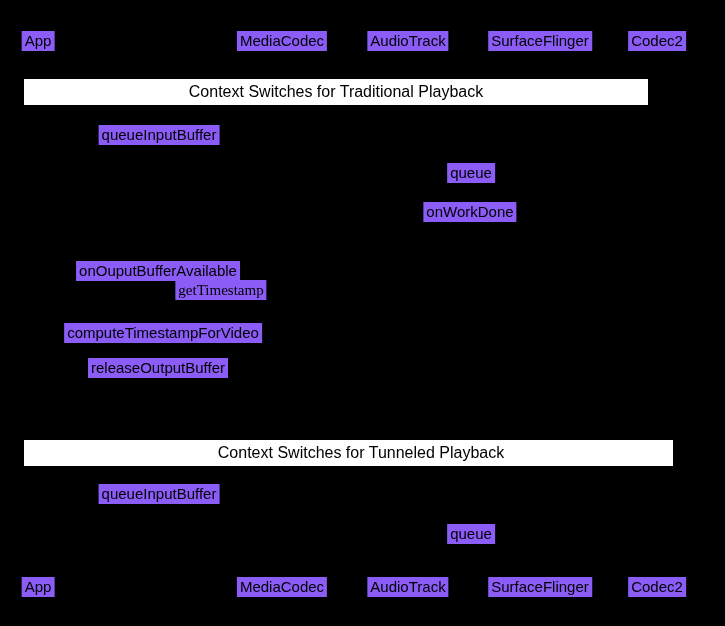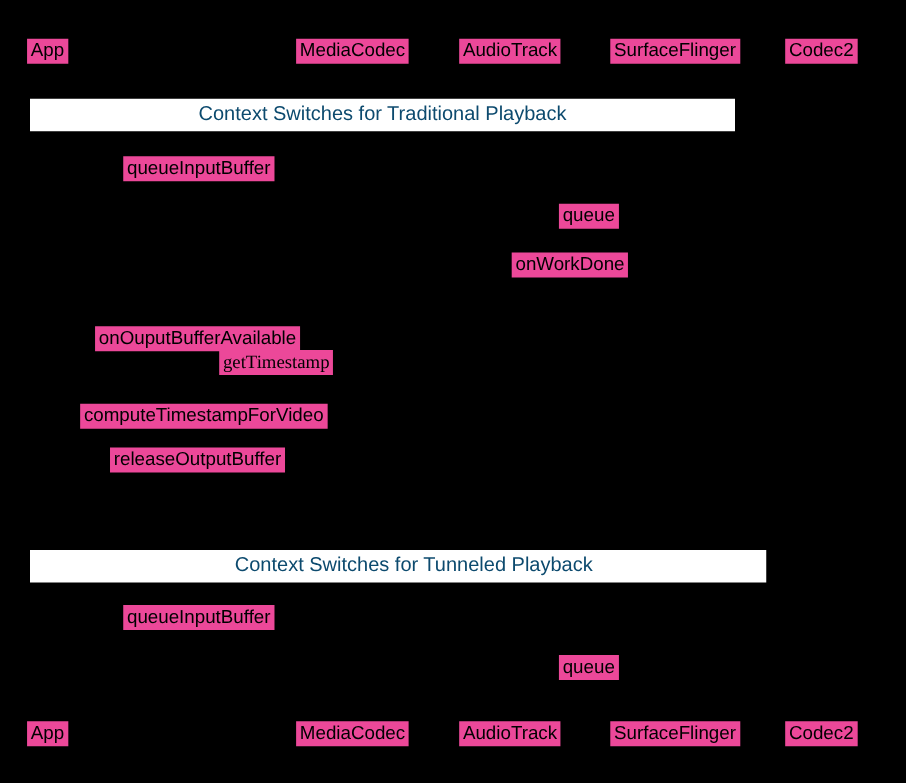--- a/index.html
+++ b/index.html
@@ -11,34 +11,34 @@
     position: relative;
     width: 725px;
     height: 626px;
     background: #000;
     overflow: hidden;
     font-family: "Liberation Sans", "DejaVu Sans", sans-serif;
   }
   .lbl {
     position: absolute;
     transform: translate(-50%, -50%);
-    background: #ec4899;
+    background: #8b5cf6;
     color: #000000;
     font-size: 15px;
     line-height: 20px;
     padding: 0 3px;
     white-space: nowrap;
   }
   .banner {
     position: absolute;
     left: 24px;
-    width: 564px;
+    width: 624px;
     height: 26px;
     background: #ffffff;
-    color: #0c4a6e;
+    color: #000000;
     font-size: 16px;
     line-height: 26px;
     text-align: center;
     white-space: nowrap;
   }
 </style>
 </head>
 <body>
 
 <div id="canvas">
@@ -46,21 +46,21 @@
   <span class="lbl" style="left:38px;  top:41px;">App</span>
   <span class="lbl" style="left:282px; top:41px;">MediaCodec</span>
   <span class="lbl" style="left:408px; top:41px;">AudioTrack</span>
   <span class="lbl" style="left:540px; top:41px;">SurfaceFlinger</span>
   <span class="lbl" style="left:657px; top:41px;">Codec2</span>
 
   <div class="banner" style="top:79px;">Context Switches for Traditional Playback</div>
 
   <span class="lbl" style="left:159px; top:135px;">queueInputBuffer</span>
   <span class="lbl" style="left:471px; top:173px;">queue</span>
-  <span class="lbl" style="left:456px; top:212px;">onWorkDone</span>
+  <span class="lbl" style="left:470px; top:212px;">onWorkDone</span>
   <span class="lbl" style="left:158px; top:251px;margin-top:20px;">onOuputBufferAvailable</span>
   <span class="lbl" style="left:221px; top:290px;font-family:Liberation Serif, serif;">getTimestamp</span>
   <span class="lbl" style="left:163px; top:333px;">computeTimestampForVideo</span>
   <span class="lbl" style="left:158px; top:368px;">releaseOutputBuffer</span>
   <span class="lbl" style="left:403px; top:407px;margin-top:48px;">setBuffer</span>
 
   <div class="banner" style="top:440px;padding-left:25px;">Context Switches for Tunneled Playback</div>
 
   <span class="lbl" style="left:159px; top:494px;">queueInputBuffer</span>
   <span class="lbl" style="left:471px; top:534px;">queue</span>

